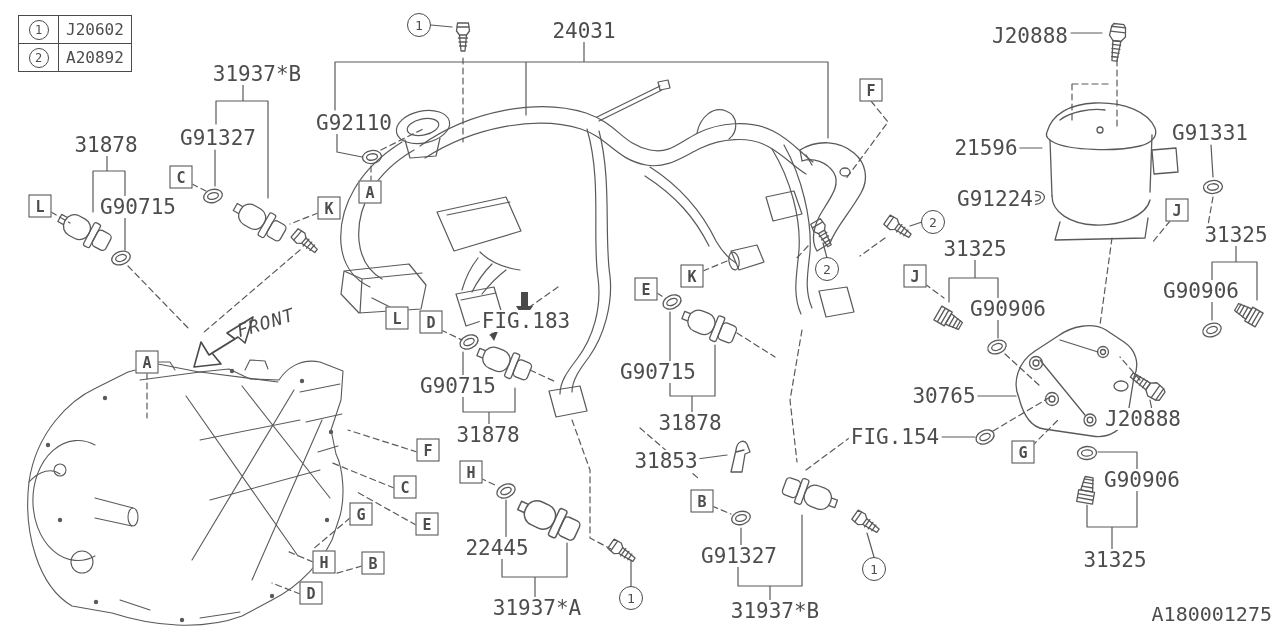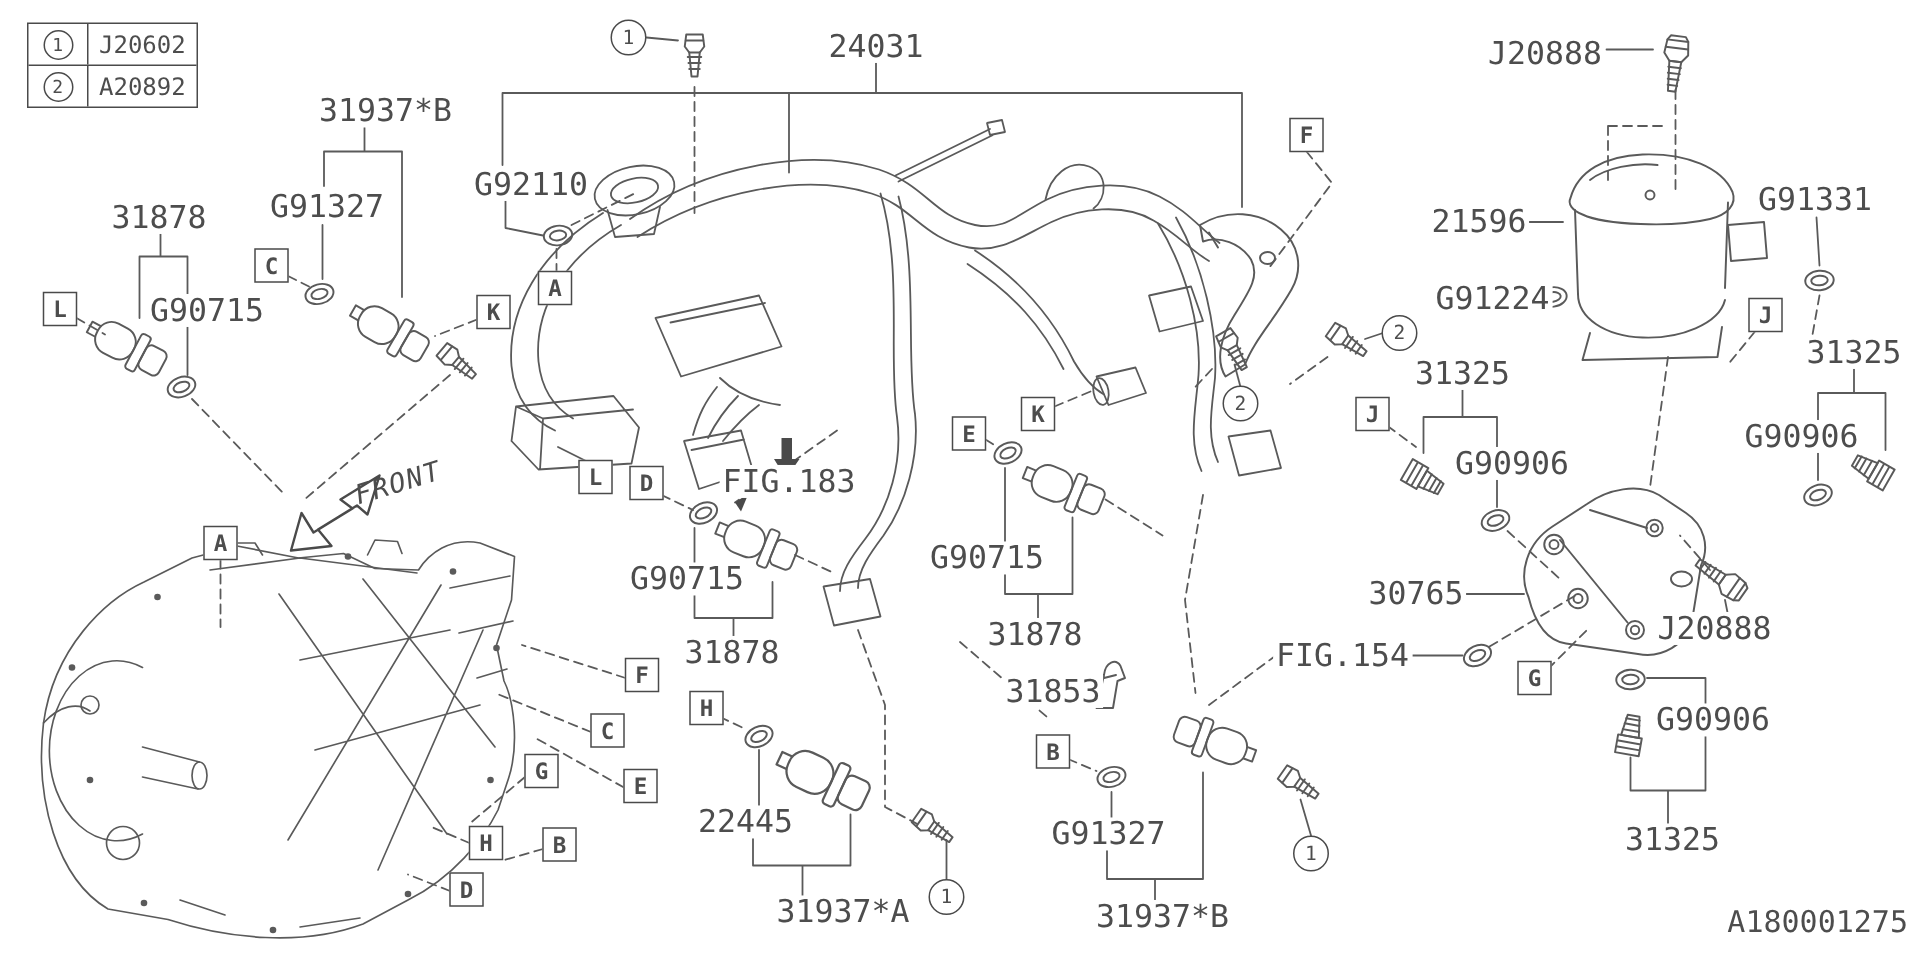--- a/index.html
+++ b/index.html
@@ -306,23 +306,23 @@
     <div class="plabel" style="left: 1236px; top: 235px;">31325</div>
     <div class="plabel" style="left: 1201px; top: 291px;">G90906</div>
     <div class="plabel" style="left: 138px; top: 207px;">G90715</div>
     <div class="plabel" style="left: 458px; top: 386px;">G90715</div>
     <div class="plabel" style="left: 488px; top: 435px;">31878</div>
     <div class="plabel" style="left: 658px; top: 372px;">G90715</div>
     <div class="plabel" style="left: 690px; top: 423px;">31878</div>
     <div class="plabel" style="left: 526px; top: 321px; text-align: right;">FIG.183</div>
     <div class="plabel" style="left: 944px; top: 396px;">30765</div>
     <div class="plabel" style="left: 895px; top: 437px;">FIG.154</div>
-    <div class="plabel" style="left: 666px; top: 461px; margin-left: 36px;">31853</div>
+    <div class="plabel" style="left: 666px; top: 461px;">31853</div>
     <div class="plabel" style="left: 497px; top: 548px;">22445</div>
-    <div class="plabel" style="left: 537px; top: 608px; margin-left: 25px;">31937*A</div>
+    <div class="plabel" style="left: 537px; top: 608px;">31937*A</div>
     <div class="plabel" style="left: 739px; top: 556px;">G91327</div>
     <div class="plabel" style="left: 775px; top: 611px;">31937*B</div>
     <div class="plabel" style="left: 1143px; top: 419px;">J20888</div>
     <div class="plabel" style="left: 1142px; top: 480px;">G90906</div>
     <div class="plabel" style="left: 1115px; top: 560px;">31325</div>
     <div class="lbox" style="left: 40px; top: 206px;">L</div>
     <div class="lbox" style="left: 181px; top: 177px;">C</div>
     <div class="lbox" style="left: 370px; top: 192px;">A</div>
     <div class="lbox" style="left: 329px; top: 208px;">K</div>
     <div class="lbox" style="left: 871px; top: 90px;">F</div>

